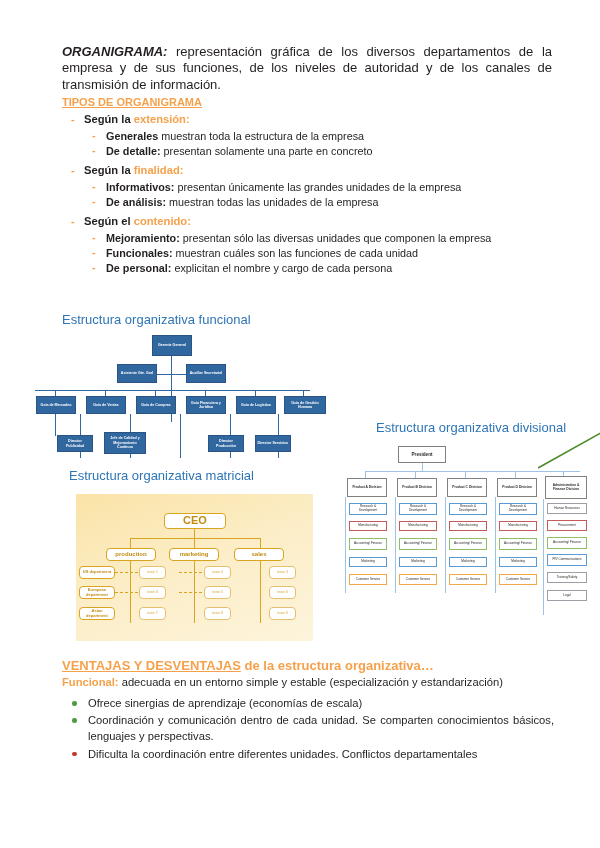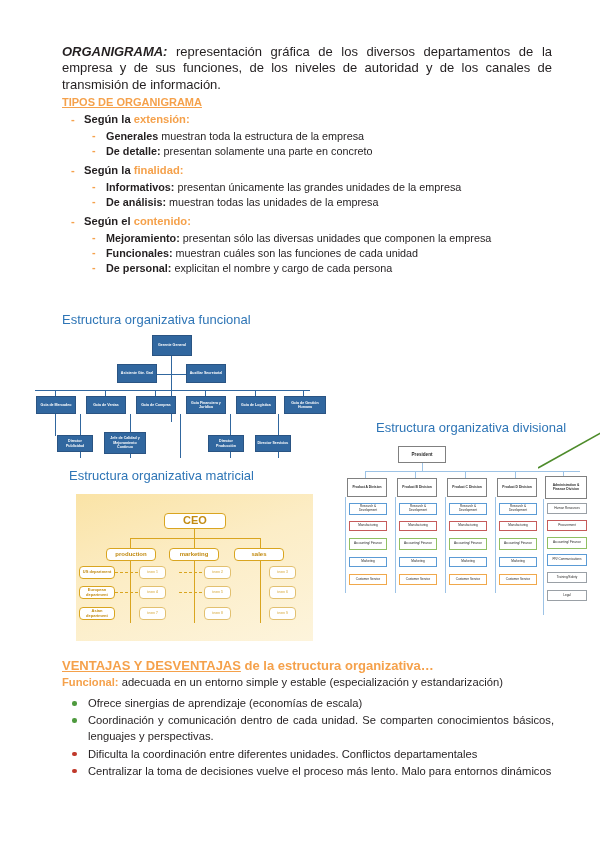--- a/index.html
+++ b/index.html
@@ -310,17 +310,16 @@
     <div class="b-title">
       <span class="u">VENTAJAS Y DESVENTAJAS</span><span> de la estructura organizativa…</span>
     </div>
     <div class="b-lead">
       <span class="lead-key">Funcional:</span><span> adecuada en un entorno simple y estable (especialización y estandarización)</span>
     </div>
     <ul class="bullets">
       <li><span class="dot dot-green"></span><span>Ofrece sinergias de aprendizaje (economías de escala)</span></li>
       <li><span class="dot dot-green"></span><span>Coordinación y comunicación dentro de cada unidad. Se comparten conocimientos básicos, lenguajes y perspectivas.</span></li>
       <li><span class="dot dot-red"></span><span>Dificulta la coordinación entre diferentes unidades. Conflictos departamentales</span></li>
-      <li><span class="dot dot-red"></span><span>Centralizar la toma de decisiones vuelve el proceso más lento. Malo para entornos dinámicos</span></li>
     </ul>
   </div>
 
 </div>
 
 </body></html>

